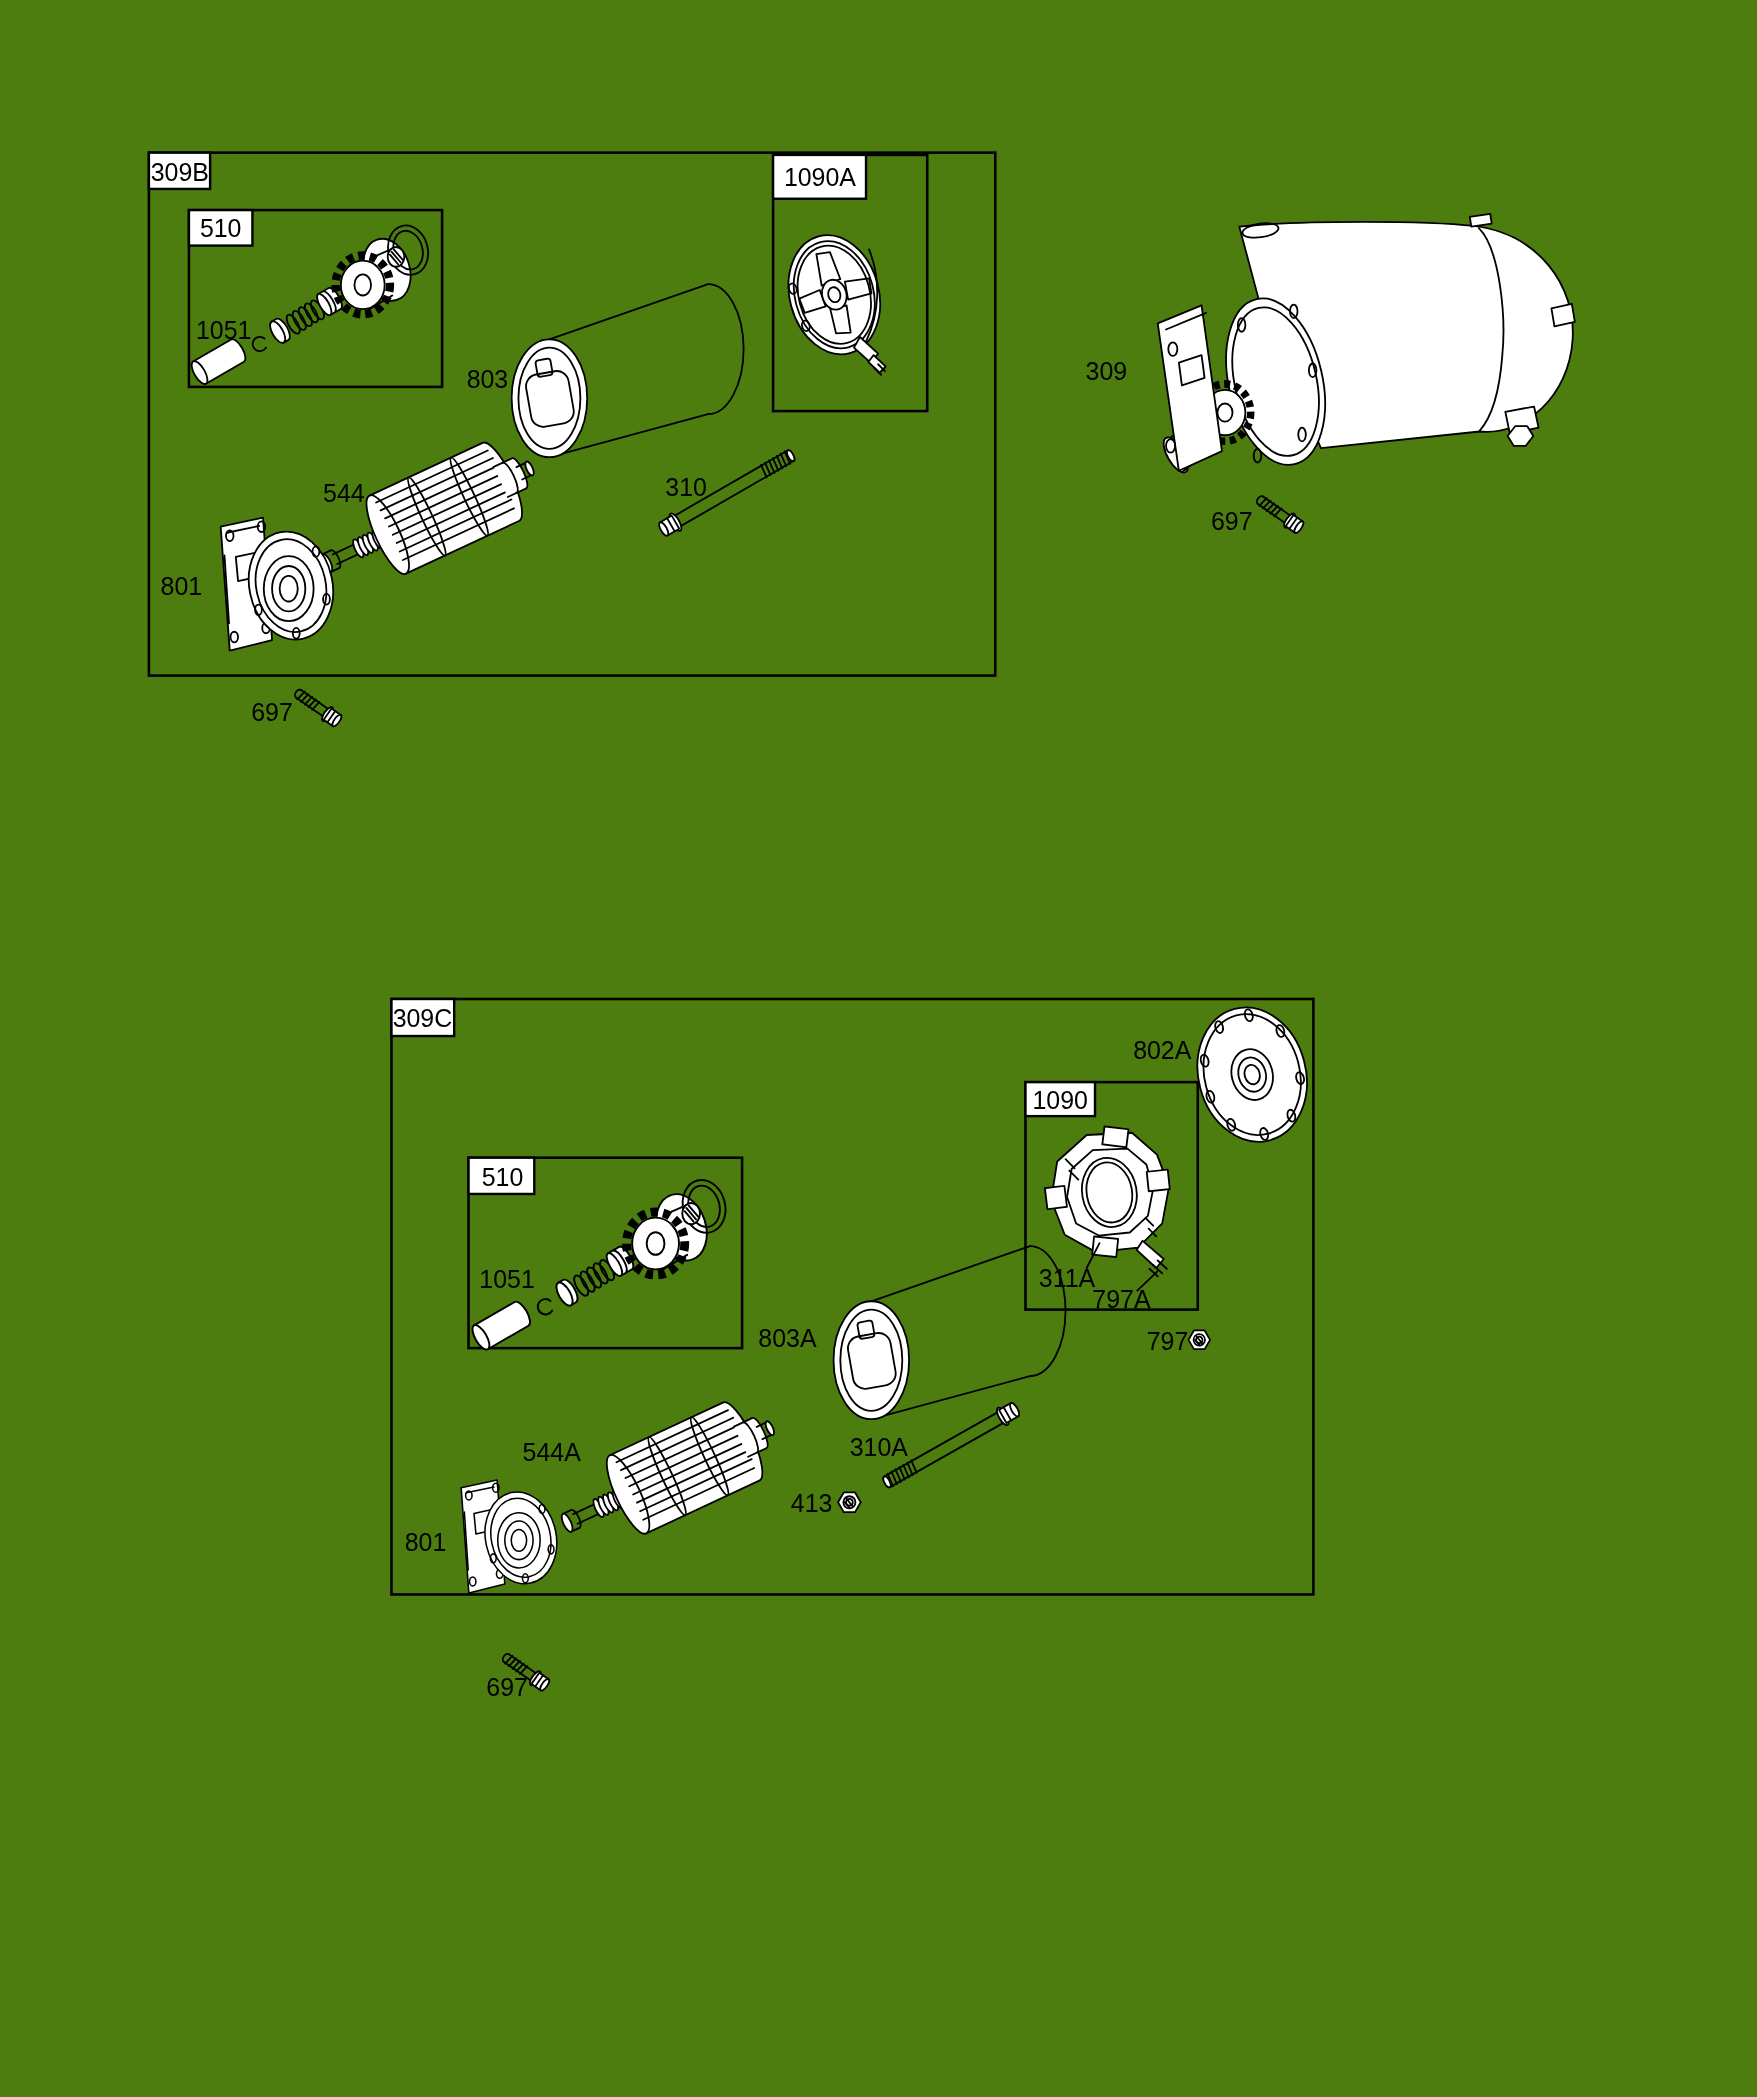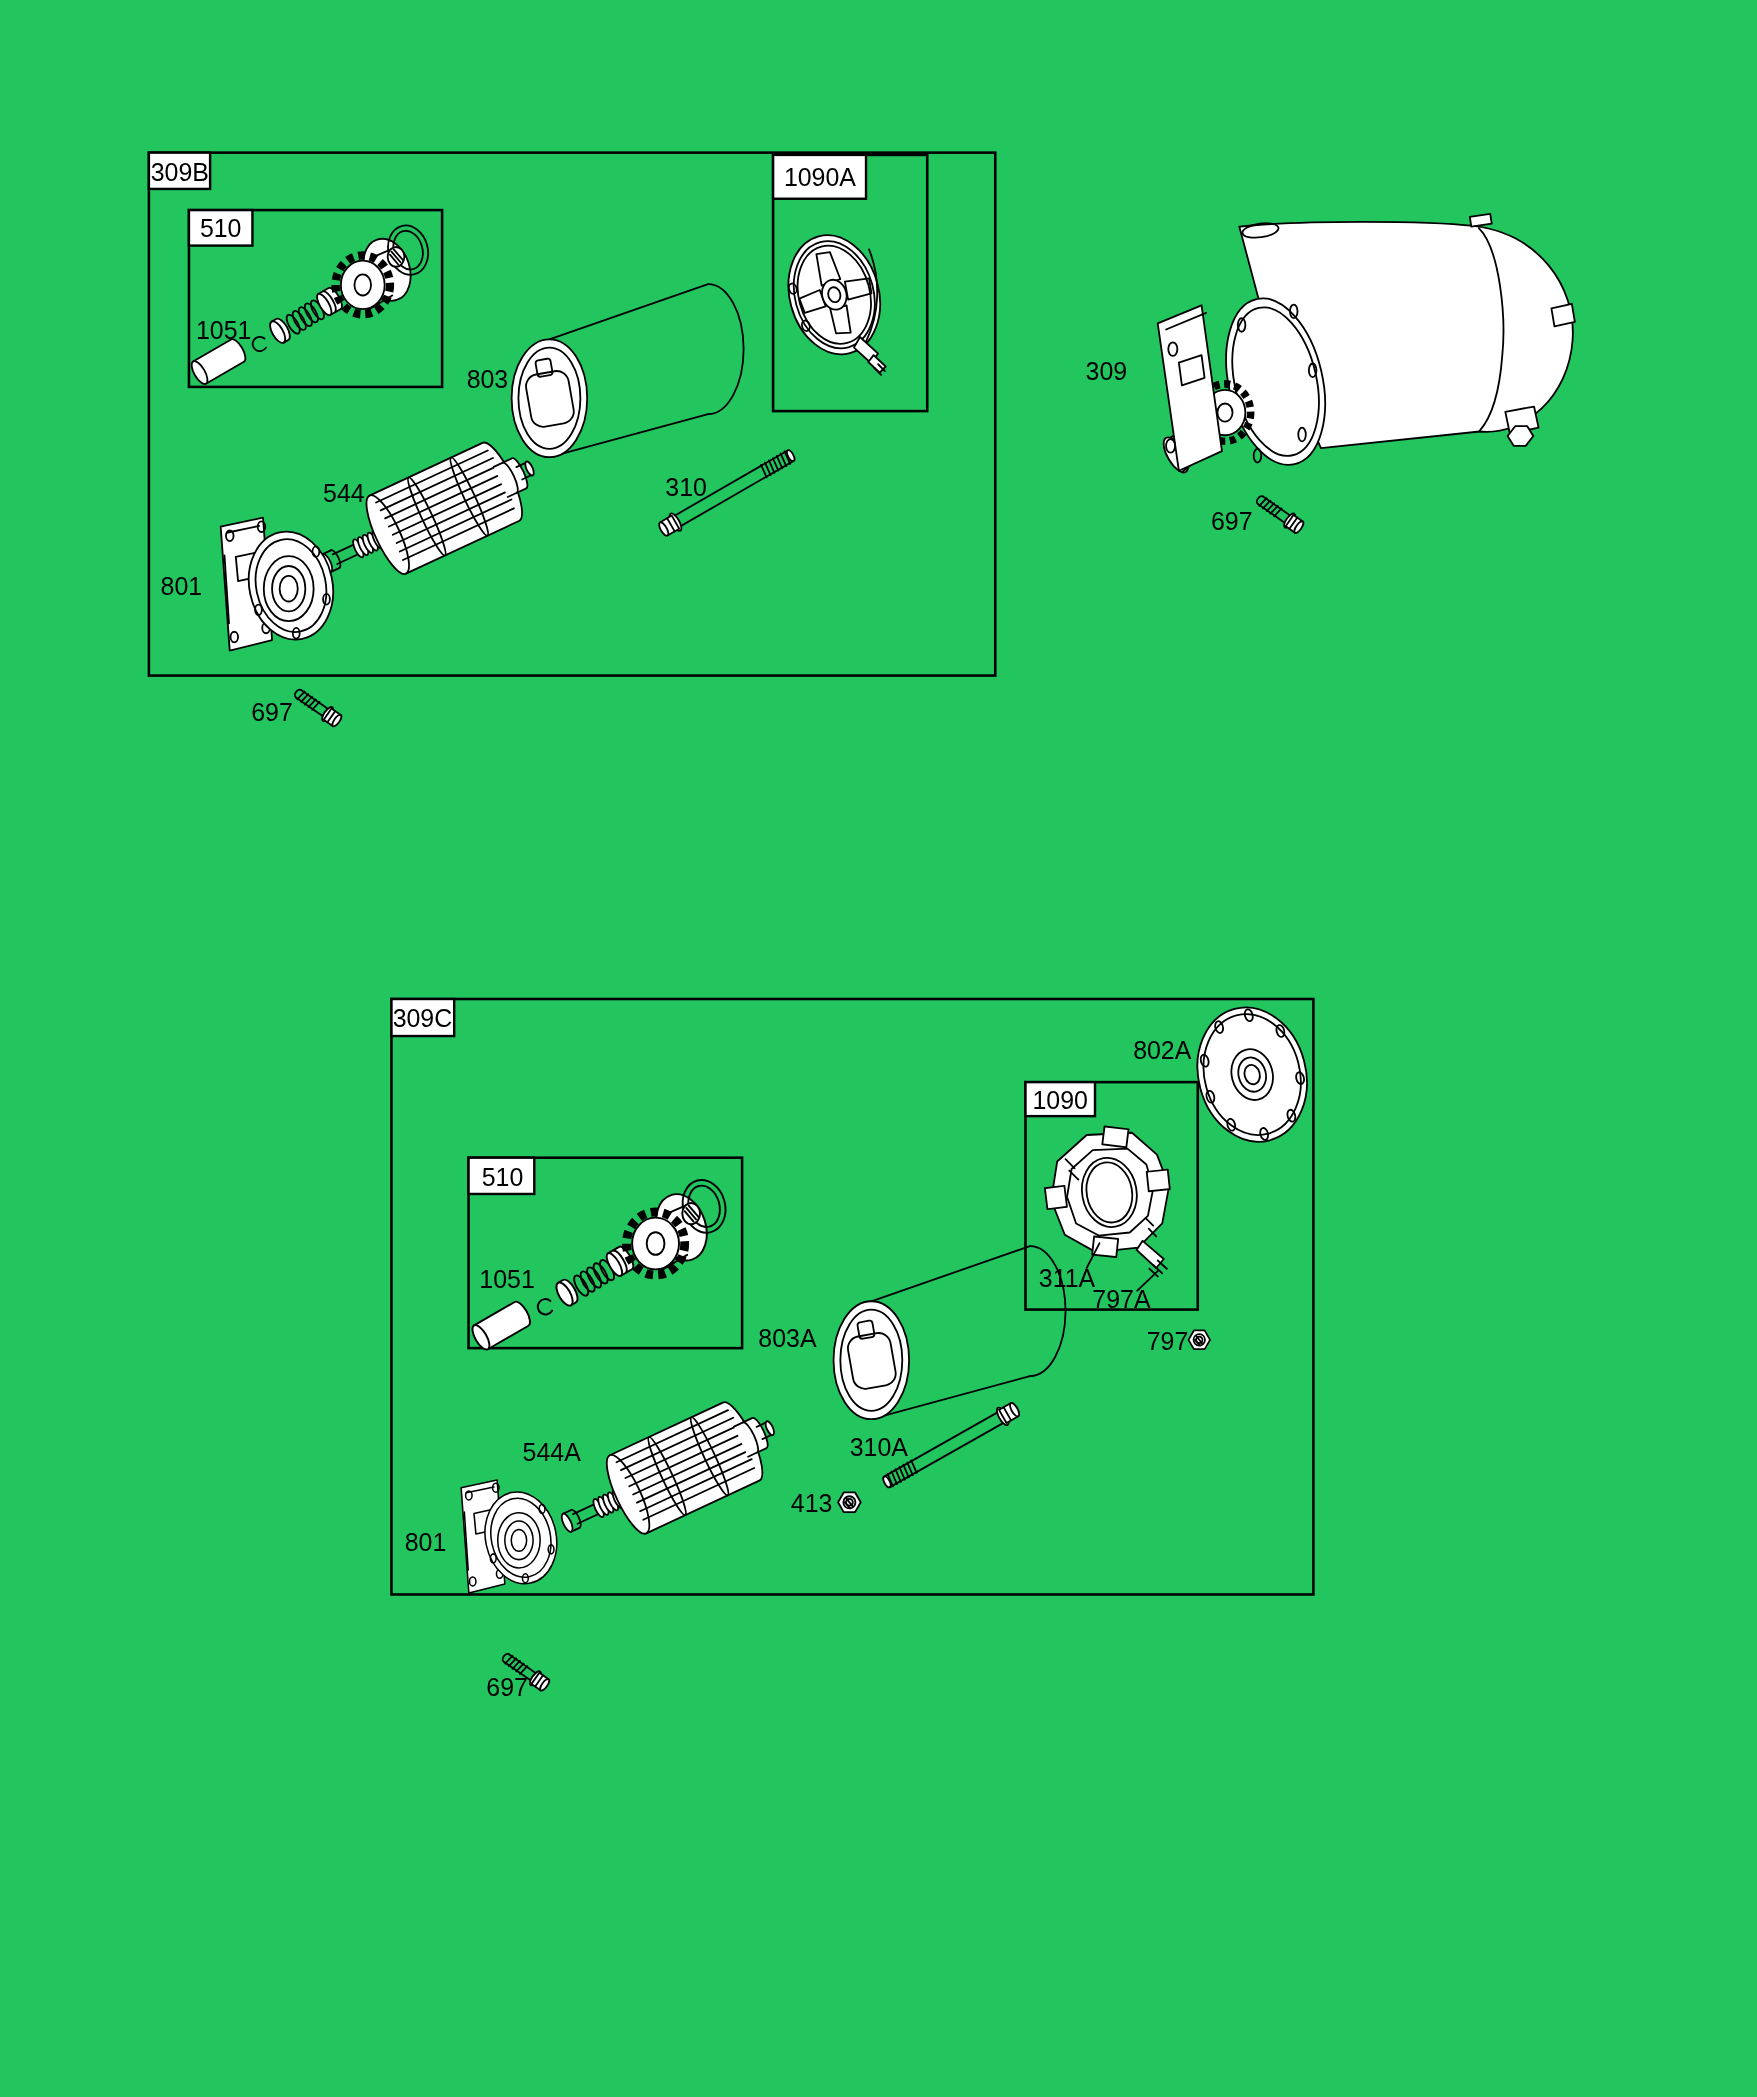--- a/index.html
+++ b/index.html
@@ -1,16 +1,16 @@
 <!DOCTYPE html>
 <html style="font-size:12px"><head>
 <meta charset="utf-8">
 <style>
   html,body{margin:0;padding:0;background:#ffffff;}
-  .stage{position:relative;width:1757px;height:2097px;background:#22c55e;overflow:hidden;}
+  .stage{position:relative;width:1757px;height:2097px;background:#4d7c0f;overflow:hidden;}
   svg{position:absolute;left:0;top:0;}
   .ln{fill:none;stroke:#000;stroke-width:2.4;stroke-linecap:round;stroke-linejoin:round;}
   .fw{fill:#ffffff;stroke:#000;stroke-width:2.4;stroke-linecap:round;stroke-linejoin:round;}
   .bx{fill:none;stroke:#000;stroke-width:3.4;}
   .bx2{fill:#ffffff;stroke:#000;stroke-width:3.2;}
   .th{fill:none;stroke:#000;stroke-width:11;stroke-dasharray:9 6.5;}
   .th2{fill:none;stroke:#000;stroke-width:10;stroke-dasharray:8 6;}
   .t{font-family:"Liberation Sans","DejaVu Sans",sans-serif;font-size:33px;fill:#000;text-anchor:middle;}
 </style>
 </head>

